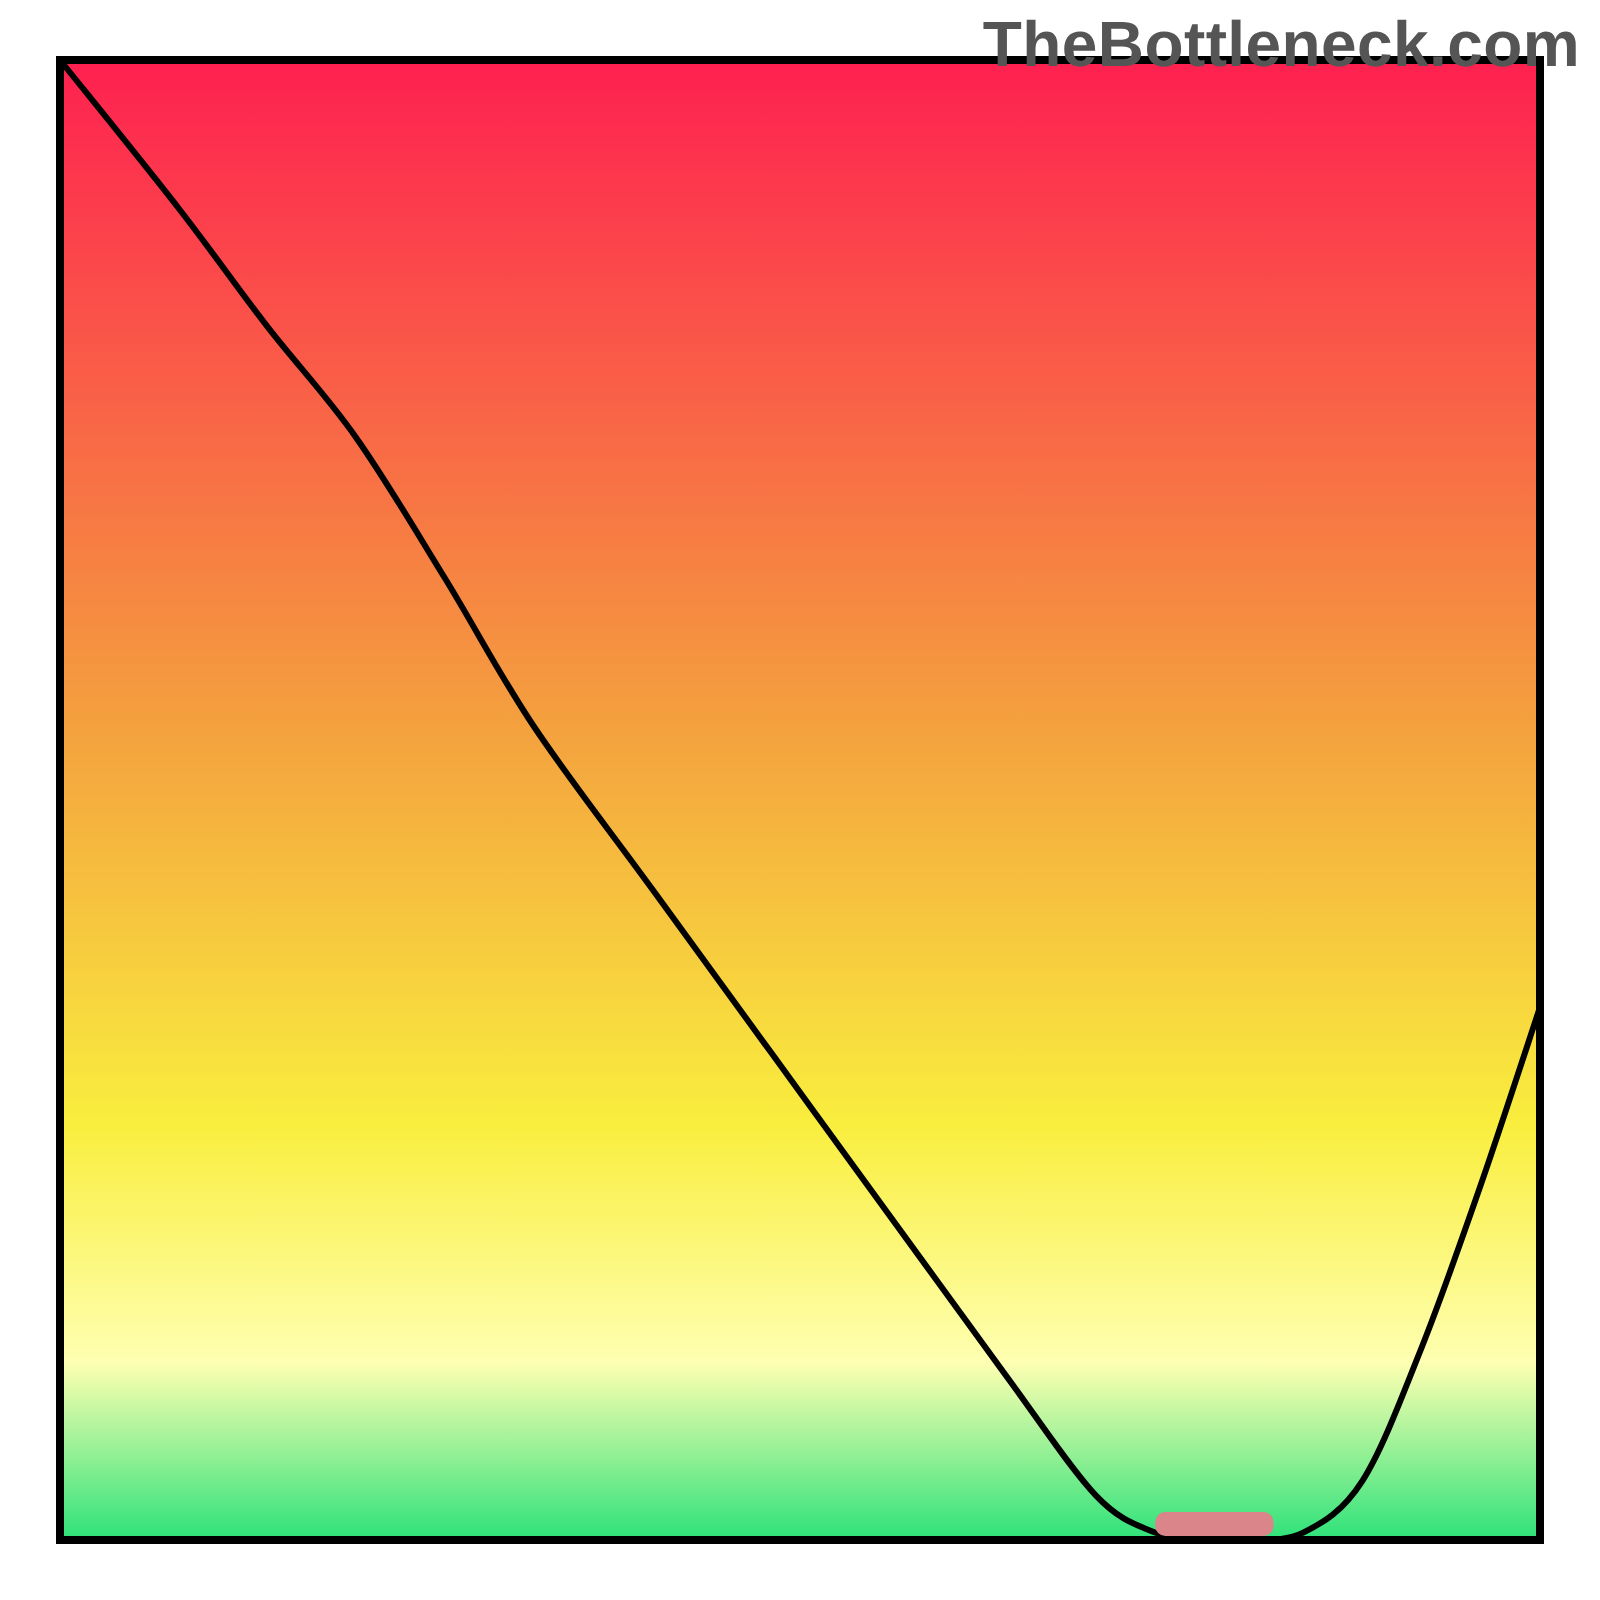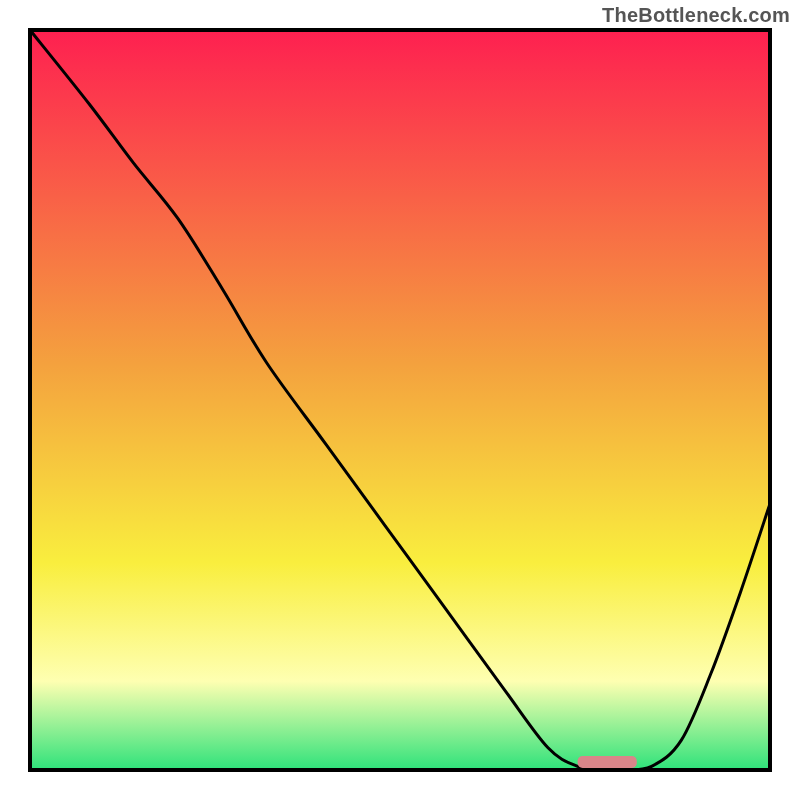--- a/index.html
+++ b/index.html
@@ -14,21 +14,21 @@
   .frame {
     position: relative;
     width: 800px;
     height: 800px;
   }
   .watermark {
     position: absolute;
     top: 4px;
     right: 10px;
     color: #555555;
-    font-size: 20px;
+    font-size: 32px;
     font-weight: 600;
     letter-spacing: 0.2px;
     pointer-events: none;
     user-select: none;
   }
   svg {
     display: block;
   }
 </style>
 </head>

